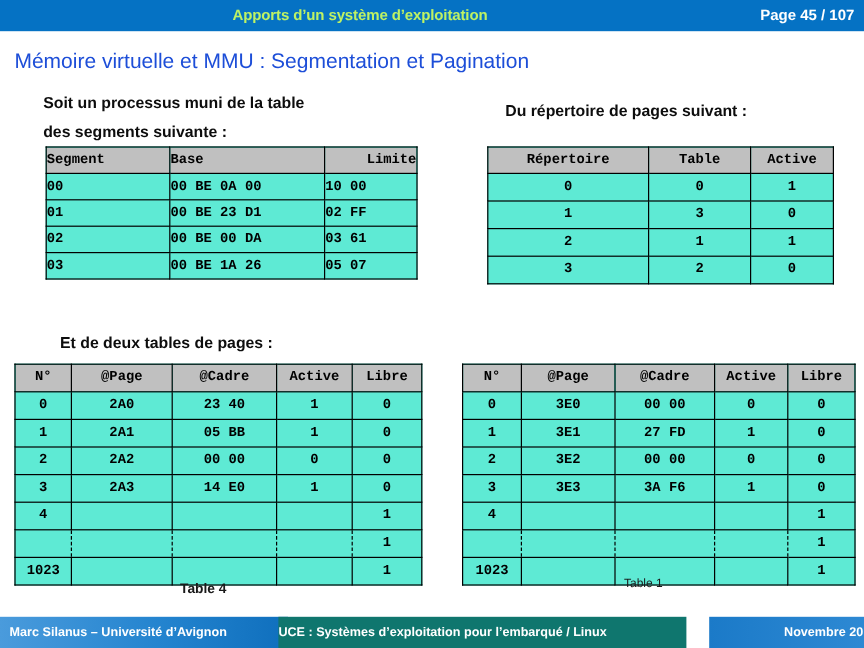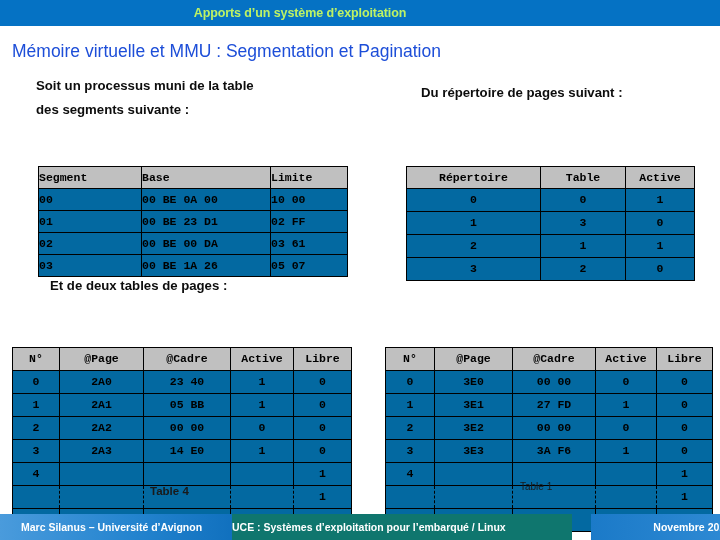--- a/index.html
+++ b/index.html
@@ -68,23 +68,22 @@
   #intro-right  { left: 421px; top: 85px; }
 
   
   table.mono {
     position: absolute;
     border-collapse: collapse;
     font-family: "Liberation Mono", "DejaVu Sans Mono", monospace;
     font-size: 11.5px;
     font-weight: bold;
     color: #000000;
-    background: #0369a1;
+    background: #5eead4;
     table-layout: fixed;
-    margin-top: 44px;
   }
   table.mono th, table.mono td {
     border: 1.6px solid #000000;
     padding: 0;
     height: 21px;
     line-height: 21px;
     color: #000000;
     font-weight: bold;
     overflow: hidden;
     white-space: nowrap;
@@ -92,21 +91,21 @@
   table.mono th {
     background: #c0c0c0;
   }
   td.c, th.c { text-align: center; }
   td.l, th.l { text-align: left; padding-left: 6px; }
 
   
   #seg-table { left: 38px; top: 122px; width: 306px; }
   #seg-table .col-seg   { width: 102px; }
   #seg-table .col-base  { width: 128px; }
-  #seg-table .col-limit { width: 76px; }
+  #seg-table .col-limit { width: 76px; text-align: right; }
 
   
   #dir-table { left: 406px; top: 122px; width: 285px; }
   #dir-table .col-rep  { width: 133px; }
   #dir-table .col-tab  { width: 84px; }
   #dir-table .col-act  { width: 68px; }
   #dir-table td { height: 22px; line-height: 22px; }
 
   
   #pages-caption {
@@ -169,39 +168,40 @@
     color: #ffffff;
     font-size: 10.5px;
     font-weight: bold;
     line-height: 26px;
     white-space: nowrap;
     overflow: hidden;
   }
   #footer-left {
     left: 0; width: 240px;
     background: linear-gradient(to right, #4a9bdc 0%, #2484cf 55%, #0f6fbd 100%);
-    padding-left: 21px;
+    padding-left: 8px;
     box-sizing: border-box;
   }
   #footer-center {
     left: 232px; width: 340px;
     background: #0f766e;
     text-align: left;
   }
   #footer-right {
     left: 591px; width: 140px;
     background: linear-gradient(to right, #1b7ac8 0%, #2f8ad4 100%);
     text-align: right;
   }
 </style>
 </head>
 <body>
 
 <div id="top-bar">
   <div class="hdr-title">Apports  d’un système d’exploitation</div>
+  <div class="hdr-page">Page 45 / 107</div>
 </div>
 
 <div id="slide-title">Mémoire virtuelle et MMU : Segmentation et Pagination</div>
 
 <div class="intro-text" id="intro-left-1">Soit un processus muni de la table</div>
 <div class="intro-text" id="intro-left-2">des segments suivante :</div>
 <div class="intro-text" id="intro-right">Du répertoire de pages suivant :</div>
 
 <table class="mono" id="seg-table">
   <thead>

